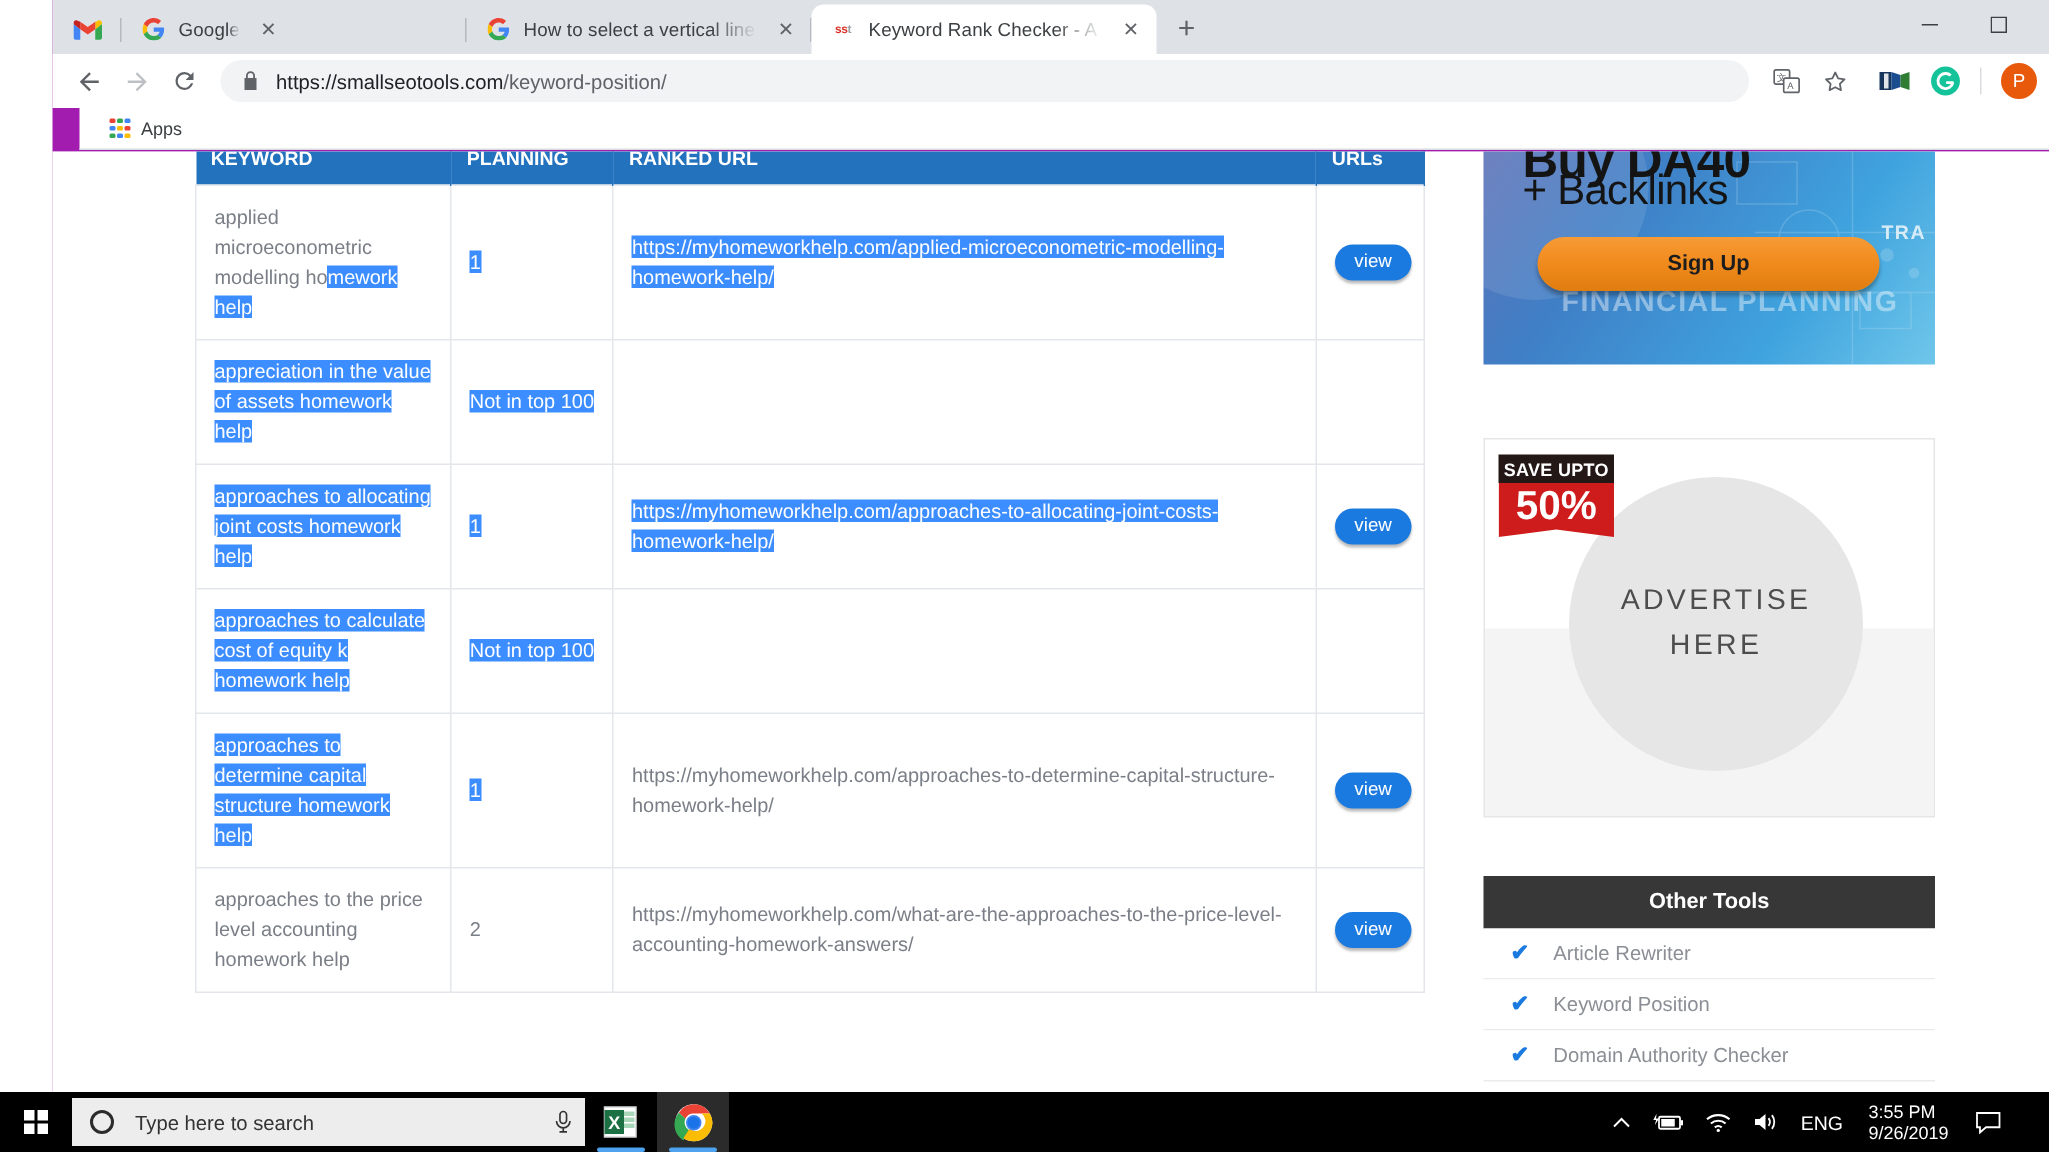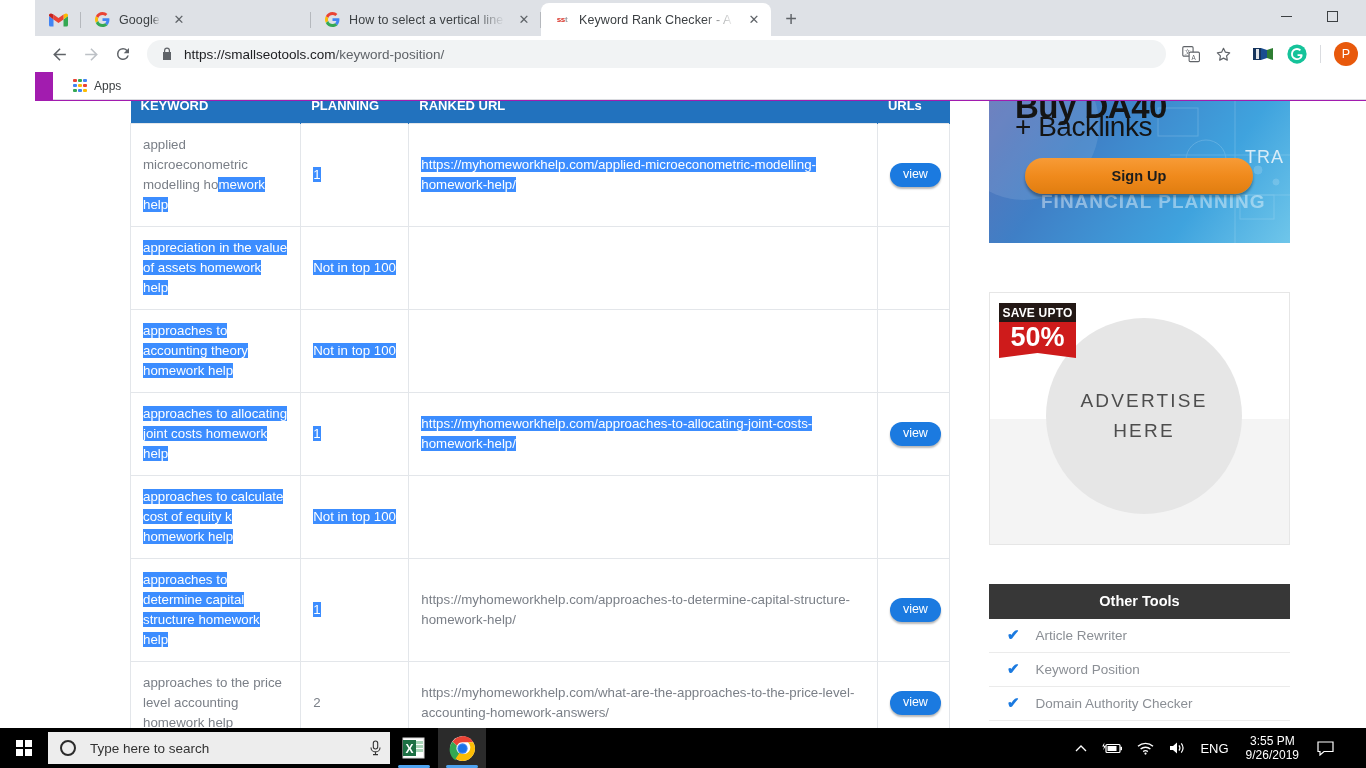--- a/index.html
+++ b/index.html
@@ -151,21 +151,21 @@
     position:absolute; right:0; top:0; width:150px; height:143px; opacity:.22;
   }
   .ad-title{
     position:absolute; left:26px; top:-12px; font-size:33px; font-weight:700;
     color:#141414; letter-spacing:-.5px; font-family:"Liberation Sans",sans-serif;
   }
   .ad-sub{
     position:absolute; left:26px; top:11px; font-size:28px; font-weight:400;
     color:#141414; letter-spacing:-.5px;
   }
-  .ad-tra{ position:absolute; right:6px; top:47px; font-size:18px; color:#d8ecf7; font-weight:400; letter-spacing:1px;}
+  .ad-tra{ position:absolute; right:6px; top:47px; font-size:13px; color:#d8ecf7; font-weight:700; letter-spacing:1px;}
   .ad-wm{ position:absolute; left:52px; top:92px; font-size:19px; color:rgba(255,255,255,.42);
           font-weight:700; letter-spacing:1px; line-height:20px;}
   .signup{
     position:absolute; left:36px; top:58px; width:228px; height:36px;
     background:linear-gradient(180deg,#f79b36 0%,#f08a1c 50%,#e07d10 100%);
     border-radius:18px; color:#1d1d1d; font-size:14.5px; font-weight:700;
     display:flex;align-items:center;justify-content:center;
     box-shadow:0 3px 3px rgba(0,0,0,.32);
   }
 
@@ -221,21 +221,21 @@
     width:342px; height:32px; background:#ededed; display:flex; align-items:center;
     padding:0 8px 0 12px; color:#333; font-size:13.5px;
   }
   .searchcircle{ width:16px;height:16px;border:2px solid #2b2b2b;border-radius:50%;margin-right:14px;flex:none;}
   .mic{ margin-left:auto; color:#333; display:flex;align-items:center;}
   .tb-app{ width:48px;height:40px;display:flex;align-items:center;justify-content:center;position:relative;}
   .tb-app.active{ background:#2b2b2b; }
   .tb-app .underline{ position:absolute;bottom:0;left:8px;right:8px;height:3px;background:#4ea3f0;border-radius:2px;}
   .tray{ margin-left:auto; display:flex; align-items:center; height:40px; padding-right:20px; color:#fff; }
   .tray .ti{ padding:0 7px; display:flex;align-items:center;justify-content:center; font-size:13px;}
-  .clock{ text-align:center; font-size:12px; line-height:14px; padding:0 10px; color:#fff;}
+  .clock{ text-align:left; font-size:12px; line-height:14px; padding:0 10px; color:#fff;}
   .notif{ padding:0 12px 0 8px; display:flex;align-items:center; }
 </style>
 </head>
 <body>
 
 <div id="browser">
 
   <div class="tabstrip">
 
     <div class="pinned-tab">
@@ -407,26 +407,20 @@
           </thead>
           <tbody id="results-body">
               <tr>
                 <td class="c-kw"><span>applied microeconometric modelling ho</span><span class="sel">mework help</span></td>
                 <td class="c-pos"><span class="sel">1</span></td>
                 <td class="c-url"><span class="sel">https://myhomeworkhelp.com/applied-microeconometric-modelling-homework-help/</span></td>
                 <td class="c-view"><span class="viewbtn">view</span></td>
               </tr>
               <tr>
                 <td class="c-kw"><span class="sel">appreciation in the value of assets homework help</span></td>
-                <td class="c-pos"><span class="sel">Not in top 100</span></td>
-                <td class="c-url"></td>
-                <td class="c-view"></td>
-              </tr>
-              <tr>
-                <td class="c-kw"><span class="sel">approaches to accounting theory homework help</span></td>
                 <td class="c-pos"><span class="sel">Not in top 100</span></td>
                 <td class="c-url"></td>
                 <td class="c-view"></td>
               </tr>
               <tr>
                 <td class="c-kw"><span class="sel">approaches to allocating joint costs homework help</span></td>
                 <td class="c-pos"><span class="sel">1</span></td>
                 <td class="c-url"><span class="sel">https://myhomeworkhelp.com/approaches-to-allocating-joint-costs-homework-help/</span></td>
                 <td class="c-view"><span class="viewbtn">view</span></td>
               </tr>

